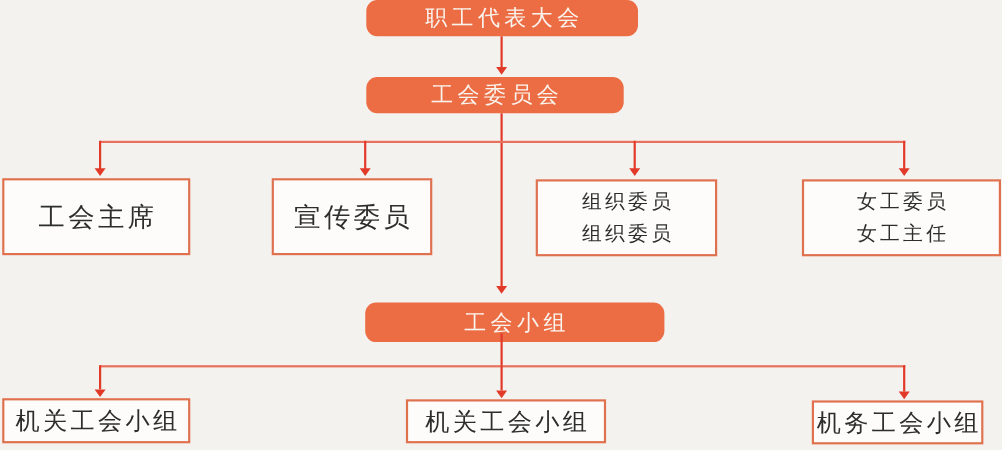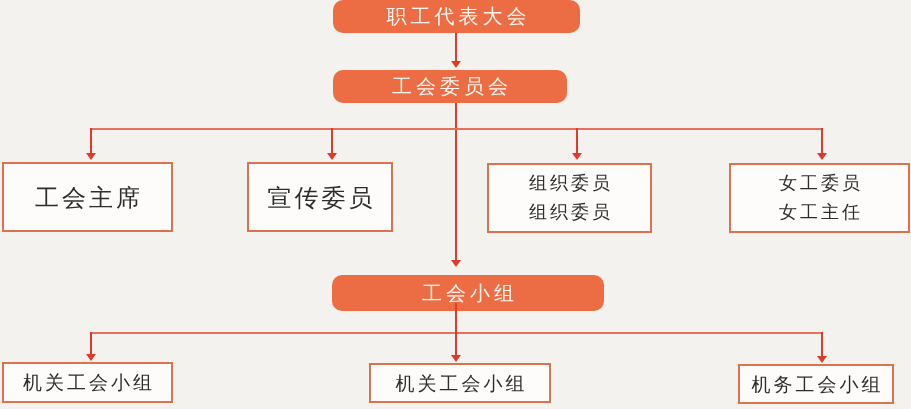--- a/index.html
+++ b/index.html
@@ -13,21 +13,21 @@
     display:flex;align-items:center;justify-content:center;
     font-size:20px;letter-spacing:4px;padding-left:4px;box-sizing:border-box;border-radius:10px;
   }
   .outline-box{
     position:absolute;background:#FDFCFB;border:2px solid #DF714E;color:#2D2D2D;
     display:flex;flex-direction:column;align-items:center;justify-content:center;
     box-sizing:border-box;letter-spacing:3px;padding-left:3px;
   }
   .outline-box .ln{line-height:29px;white-space:nowrap}
   .fs20{font-size:24px}
-  .fs19{font-size:19px}
+  .fs19{font-size:22px}
   .fs18{font-size:18px}
   .vline{position:absolute;width:2px;background:#E23A28}
   .hline{position:absolute;height:2px;background:#E8705E}
   .ah{
     position:absolute;width:0;height:0;
     border-left:5px solid transparent;border-right:5px solid transparent;
     border-top:7px solid #E23A28;
   }
 </style>
 </head>

